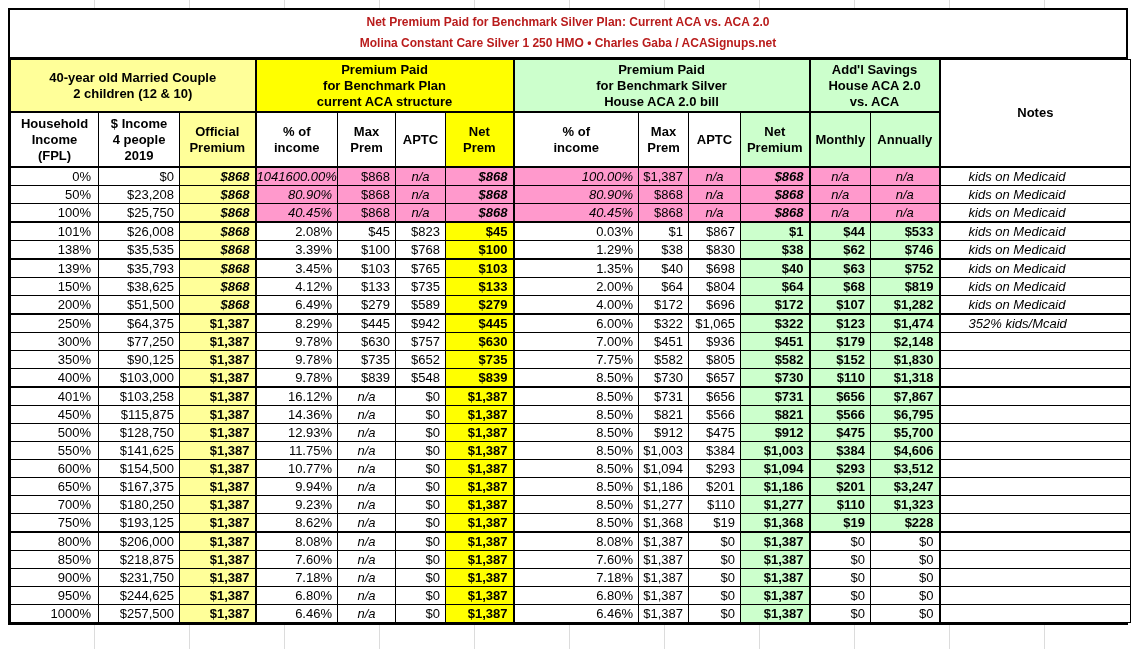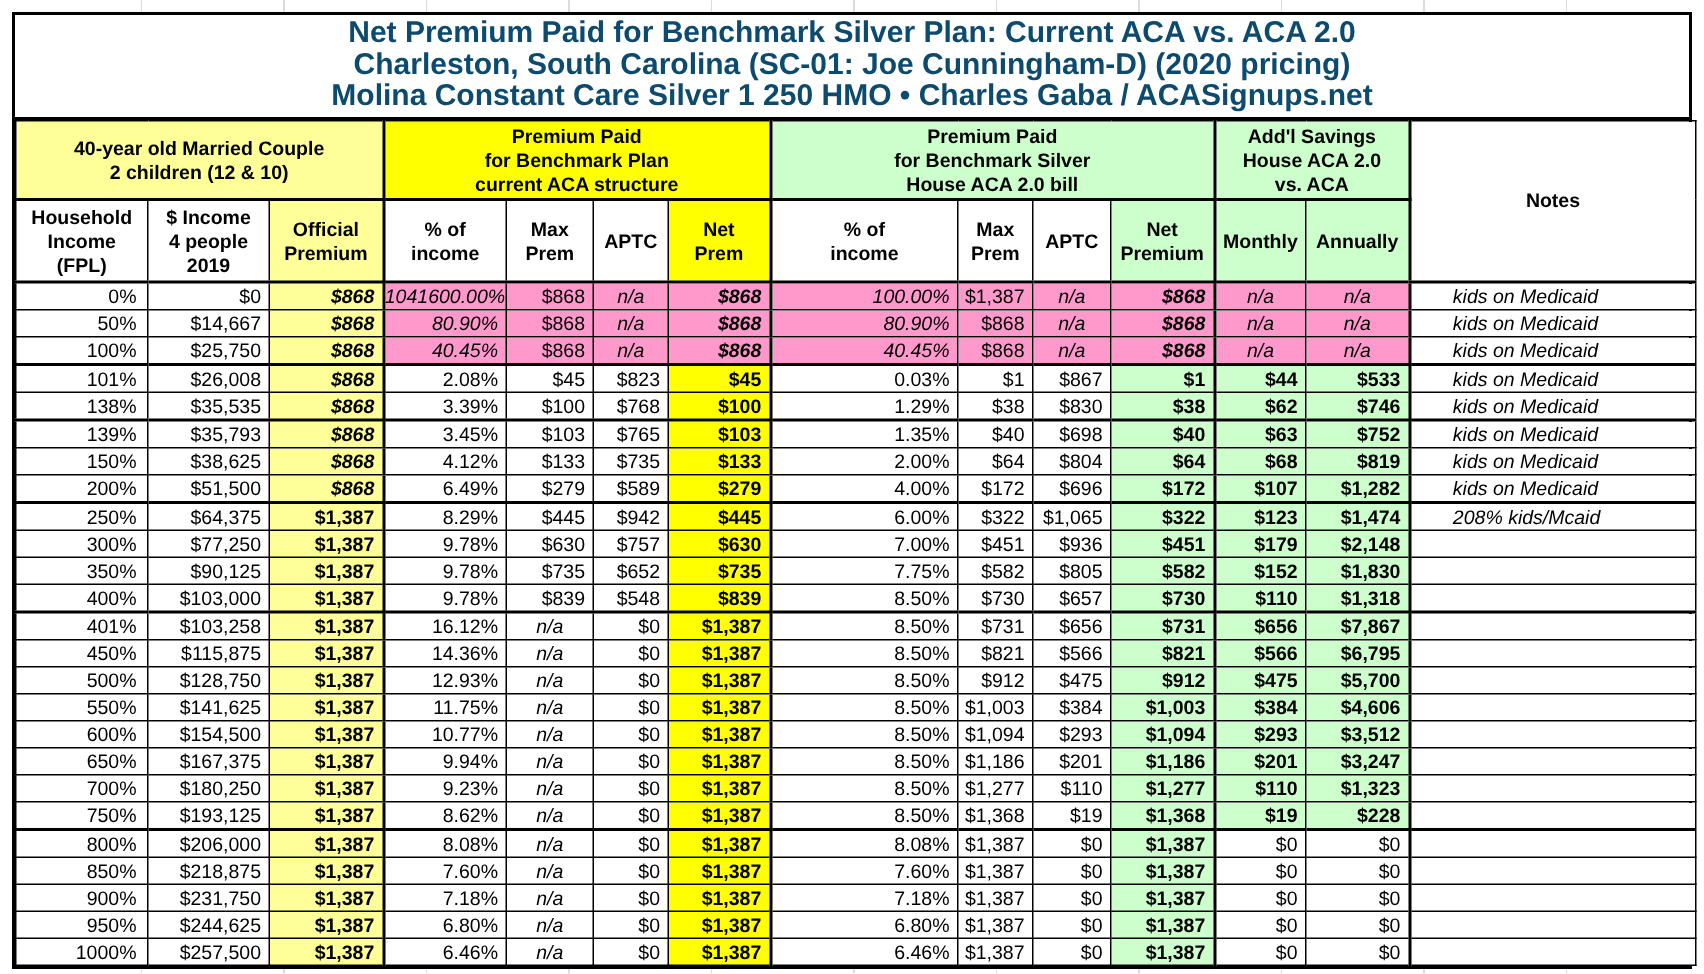--- a/index.html
+++ b/index.html
@@ -6,21 +6,21 @@
   body {
     width:1136px; height:649px; position:relative; overflow:hidden;
     font-family:"Liberation Sans", sans-serif; background:#fff;
     background-image:repeating-linear-gradient(to right, #ffffff 0px, #ffffff 94px, #dcdcdc 94px, #dcdcdc 95px);
   }
   .sheet {
     position:absolute; left:8px; top:8px; width:1116px;
     border:2px solid #000; background:#fff;
   }
   .title-block { border-bottom:2px solid #000; padding:2px 0 3px 0; background:#fff; }
-  .title-line { text-align:center; font-weight:bold; font-size:20px; line-height:21px; color:#0c4a6e; }
+  .title-line { text-align:center; font-weight:bold; font-size:12px; line-height:21px; color:#b91c1c; }
   table { border-collapse:collapse; width:100%; table-layout:fixed; }
   th, td {
     border:1px solid #000; padding:0; color:#000;
     font-size:13px; overflow:hidden; white-space:nowrap;
   }
   
   tr.grp th {
     font-weight:bold; white-space:pre-line; vertical-align:middle;
     border-bottom-width:2px; font-size:13px; line-height:16px; height:51px;
   }
@@ -48,21 +48,20 @@
   td.zero { background:#fff; font-weight:normal; }
   td.notes { text-align:left; padding-left:28px; font-style:italic; background:#fff; }
   tr.thick td { border-bottom-width:2px; }
 </style>
 </head>
 <body>
 
 <div class="sheet">
   <div class="title-block">
     <div class="title-line">Net Premium Paid for Benchmark Silver Plan: Current ACA vs. ACA 2.0</div>
-    <div class="title-line">Charleston, South Carolina (SC-01: Joe Cunningham-D) (2020 pricing)</div>
     <div class="title-line">Molina Constant Care Silver 1 250 HMO • Charles Gaba / ACASignups.net</div>
   </div>
   <table>
     <colgroup>
       <col style="width:88px">
         <col style="width:81px">
         <col style="width:76px">
       <col style="width:82px">
         <col style="width:58px">
         <col style="width:50px">
@@ -129,21 +128,21 @@
           <td class="c7 pk it">100.00%</td>
           <td class="c8 pk">$1,387</td>
           <td class="c9 na pk">n/a</td>
           <td class="c10 br2 pknet">$868</td>
           <td class="c11 na pk">n/a</td>
           <td class="c12 br2 na pk">n/a</td>
           <td class="c13 notes">kids on Medicaid</td>
         </tr>
         <tr>
           <td class="c0">50%</td>
-          <td class="c1">$14,667</td>
+          <td class="c1">$23,208</td>
           <td class="c2 br2 official it">$868</td>
           <td class="c3 pk it">80.90%</td>
           <td class="c4 pk">$868</td>
           <td class="c5 na pk">n/a</td>
           <td class="c6 br2 pknet">$868</td>
           <td class="c7 pk it">80.90%</td>
           <td class="c8 pk">$868</td>
           <td class="c9 na pk">n/a</td>
           <td class="c10 br2 pknet">$868</td>
           <td class="c11 na pk">n/a</td>
@@ -253,21 +252,21 @@
           <td class="c3">8.29%</td>
           <td class="c4">$445</td>
           <td class="c5">$942</td>
           <td class="c6 br2 yellownet">$445</td>
           <td class="c7">6.00%</td>
           <td class="c8">$322</td>
           <td class="c9">$1,065</td>
           <td class="c10 br2 greennet">$322</td>
           <td class="c11 greennet">$123</td>
           <td class="c12 br2 greennet">$1,474</td>
-          <td class="c13 notes">208% kids/Mcaid</td>
+          <td class="c13 notes">352% kids/Mcaid</td>
         </tr>
         <tr>
           <td class="c0">300%</td>
           <td class="c1">$77,250</td>
           <td class="c2 br2 official">$1,387</td>
           <td class="c3">9.78%</td>
           <td class="c4">$630</td>
           <td class="c5">$757</td>
           <td class="c6 br2 yellownet">$630</td>
           <td class="c7">7.00%</td>

